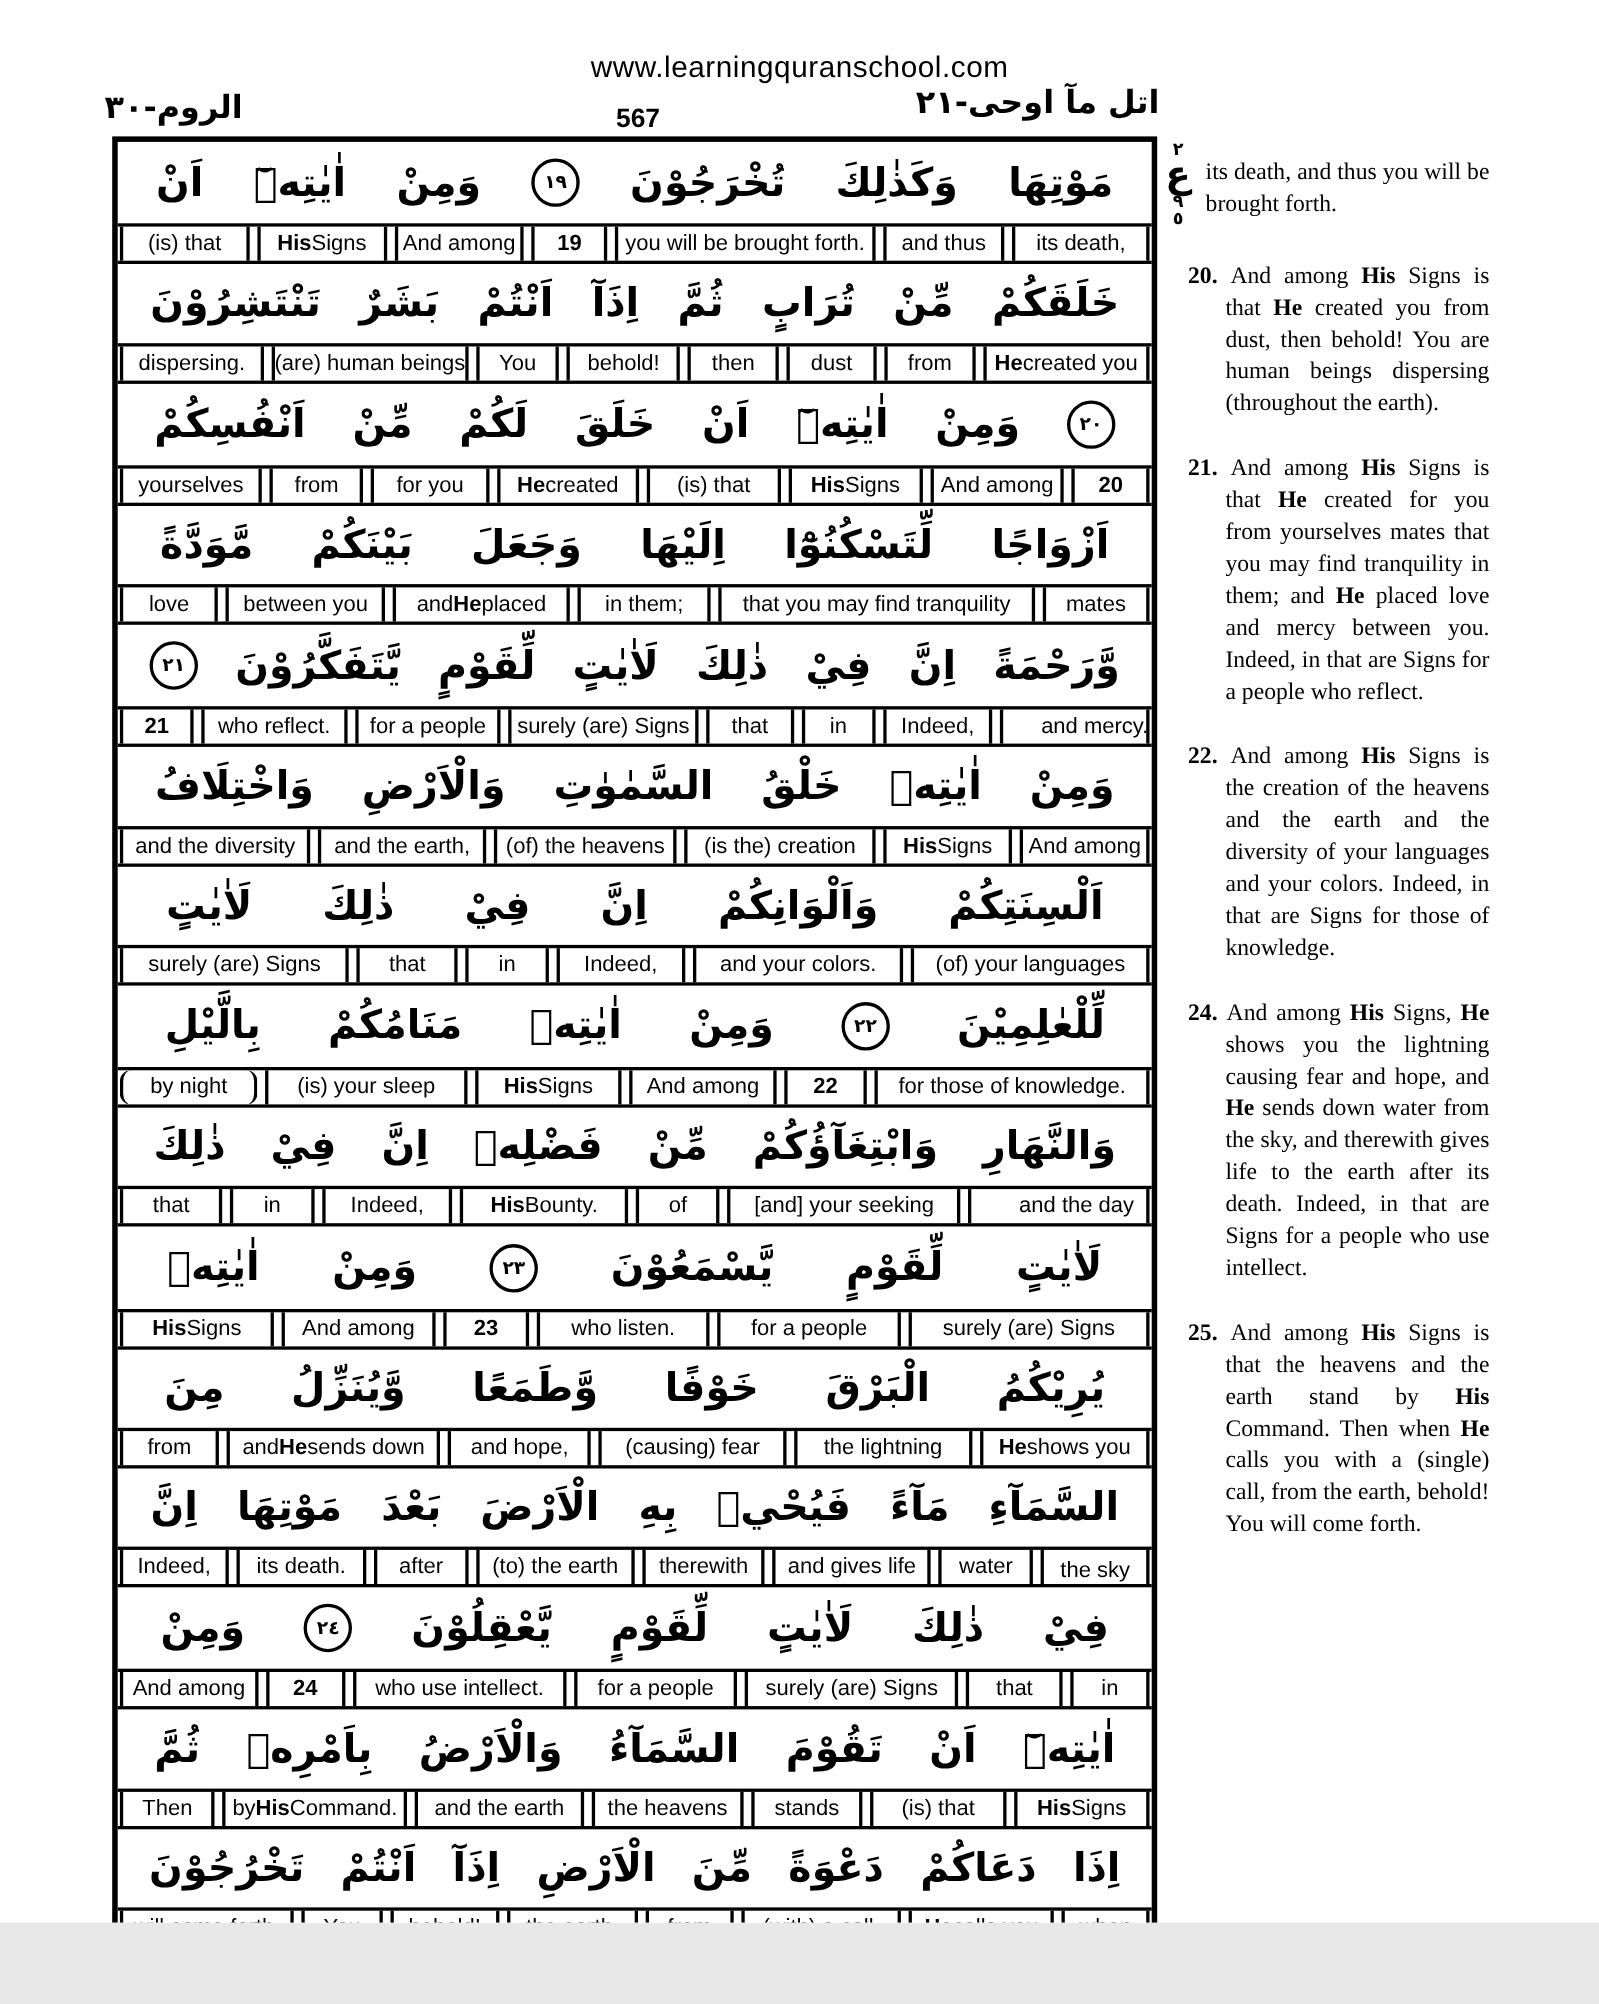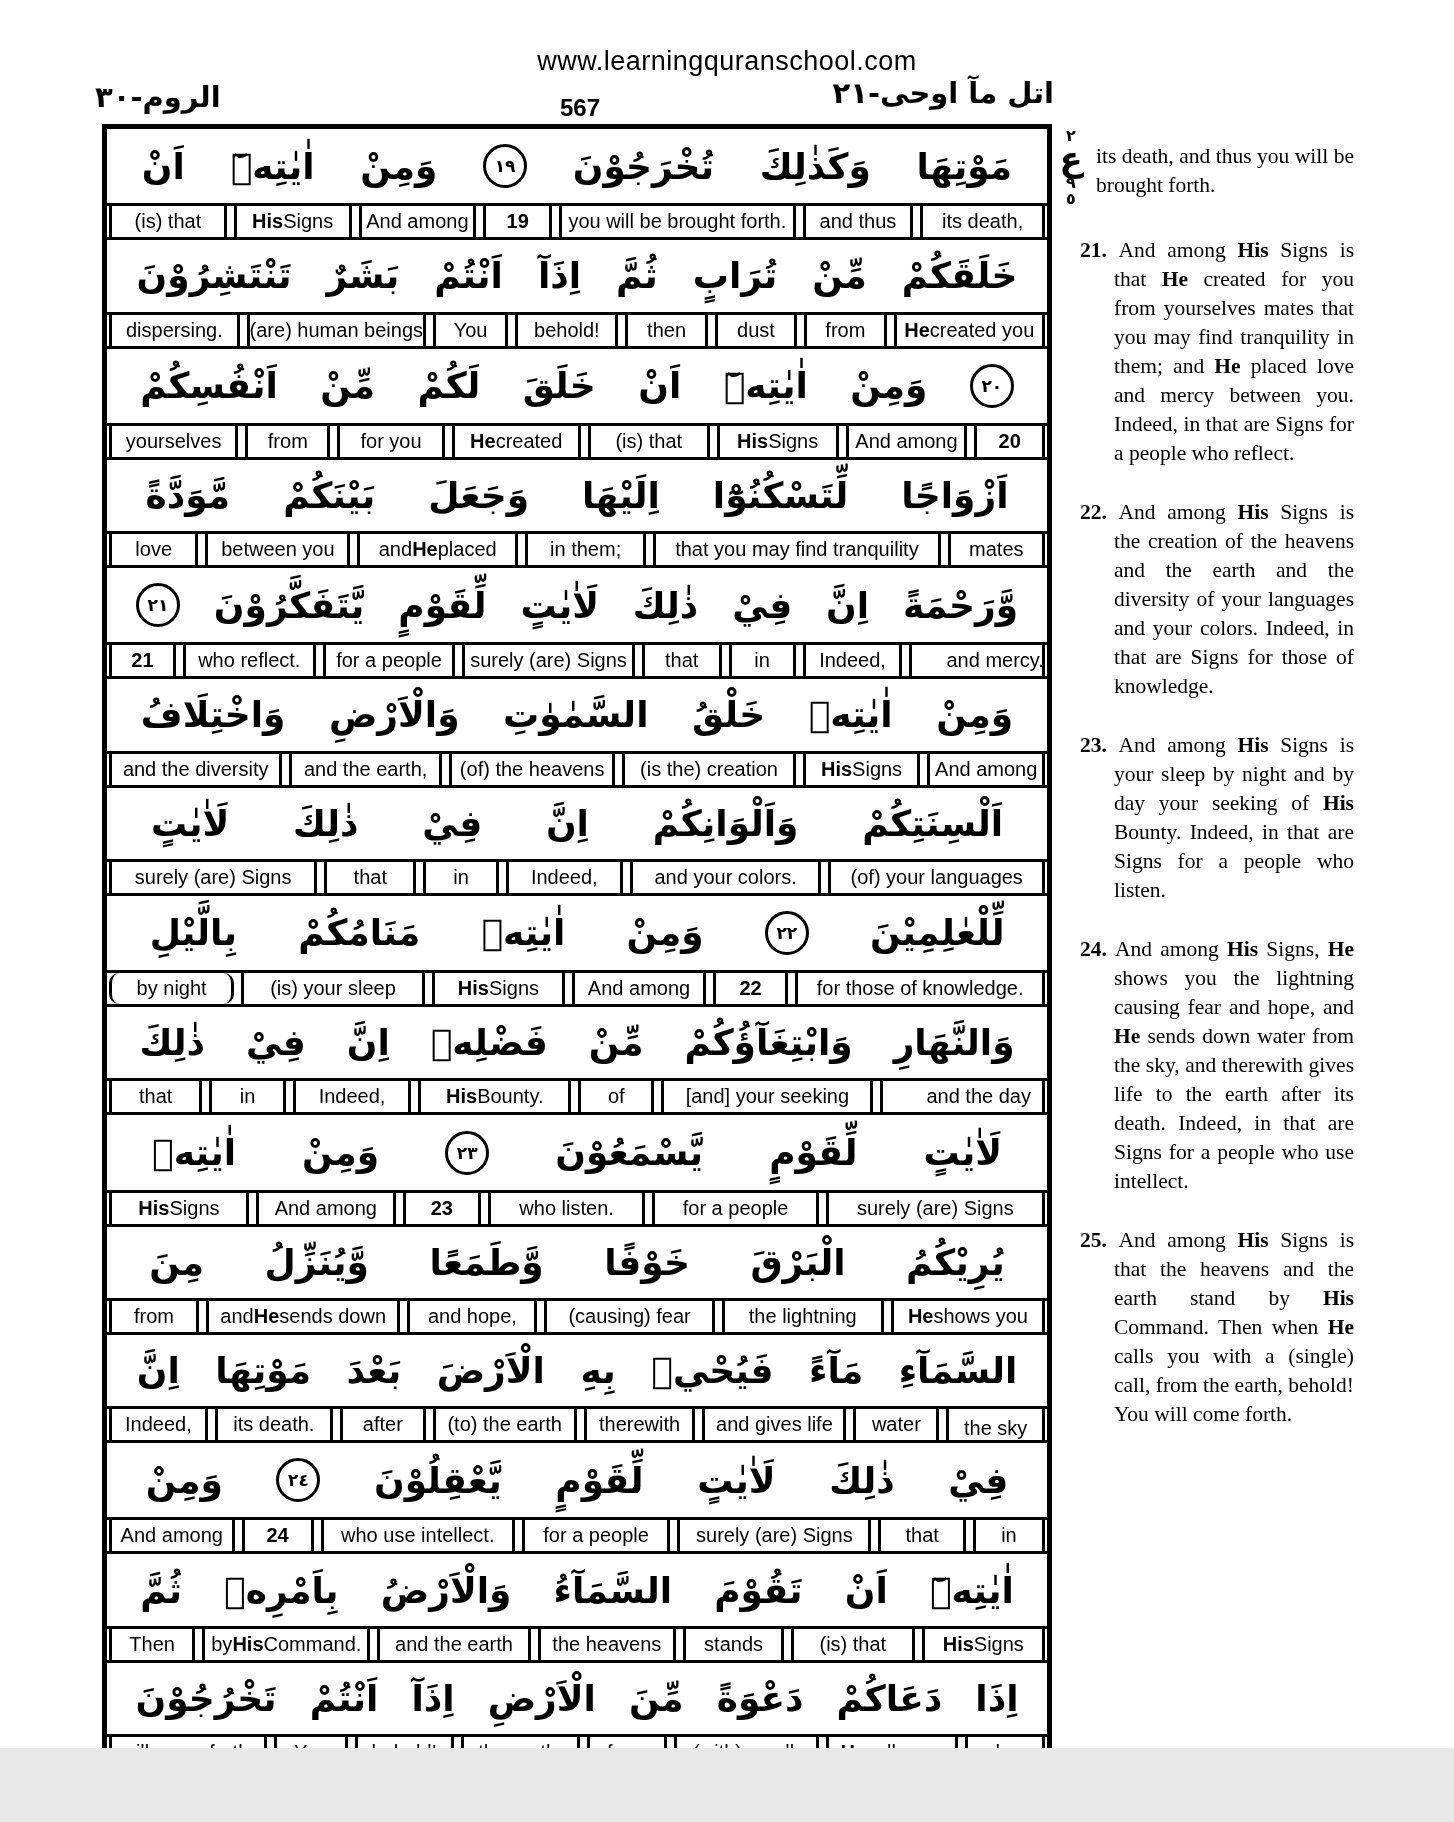--- a/index.html
+++ b/index.html
@@ -555,23 +555,23 @@
 
   <div class="ruku">
     <span class="r-small">٢</span>
     <span class="r-big">ع</span>
     <span class="r-small">٩</span>
     <span class="r-small">٥</span>
   </div>
 
   <div class="sidebar" id="sidebar">
       <p class="intro">its death, and thus you will be brought forth.</p>
+      <p><span class="pnum">20. </span><span>And among </span><b>His</b><span> Signs is that </span><b>He</b><span> created you from dust, then behold! You are human beings dispersing (throughout the earth).</span></p>
       <p><span class="pnum">21. </span><span>And among </span><b>His</b><span> Signs is that </span><b>He</b><span> created for you from yourselves mates that you may find tranquility in them; and </span><b>He</b><span> placed love and mercy between you. Indeed, in that are Signs for a people who reflect.</span></p>
       <p><span class="pnum">22. </span><span>And among </span><b>His</b><span> Signs is the creation of the heavens and the earth and the diversity of your languages and your colors. Indeed, in that are Signs for those of knowledge.</span></p>
-      <p><span class="pnum">23. </span><span>And among </span><b>His</b><span> Signs is your sleep by night and by day your seeking of </span><b>His</b><span> Bounty. Indeed, in that are Signs for a people who listen.</span></p>
       <p><span class="pnum">24. </span><span>And among </span><b>His</b><span> Signs, </span><b>He</b><span> shows you the lightning causing fear and hope, and </span><b>He</b><span> sends down water from the sky, and therewith gives life to the earth after its death. Indeed, in that are Signs for a people who use intellect.</span></p>
       <p><span class="pnum">25. </span><span>And among </span><b>His</b><span> Signs is that the heavens and the earth stand by </span><b>His</b><span> Command. Then when </span><b>He</b><span> calls you with a (single) call, from the earth, behold! You will come forth.</span></p>
     </div>
 
   <div class="footer-left">Surah 30: The Romans (v. 20-25)</div>
   <div class="footer-right">Part - 21</div>
 
 </div>
 
 </body></html>

